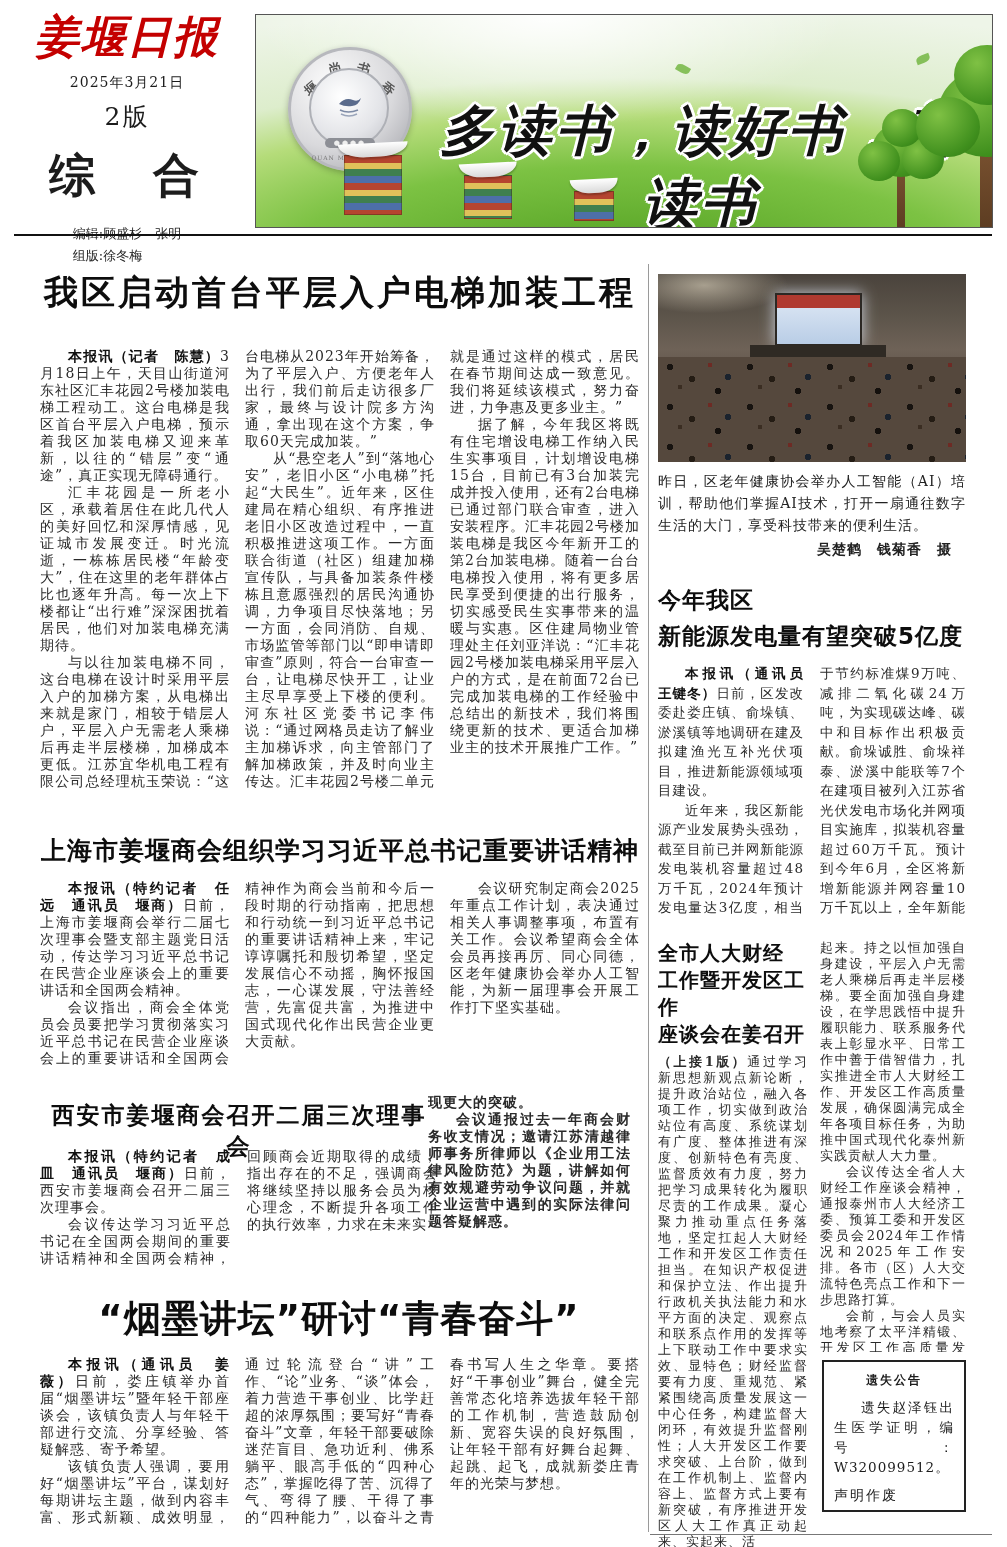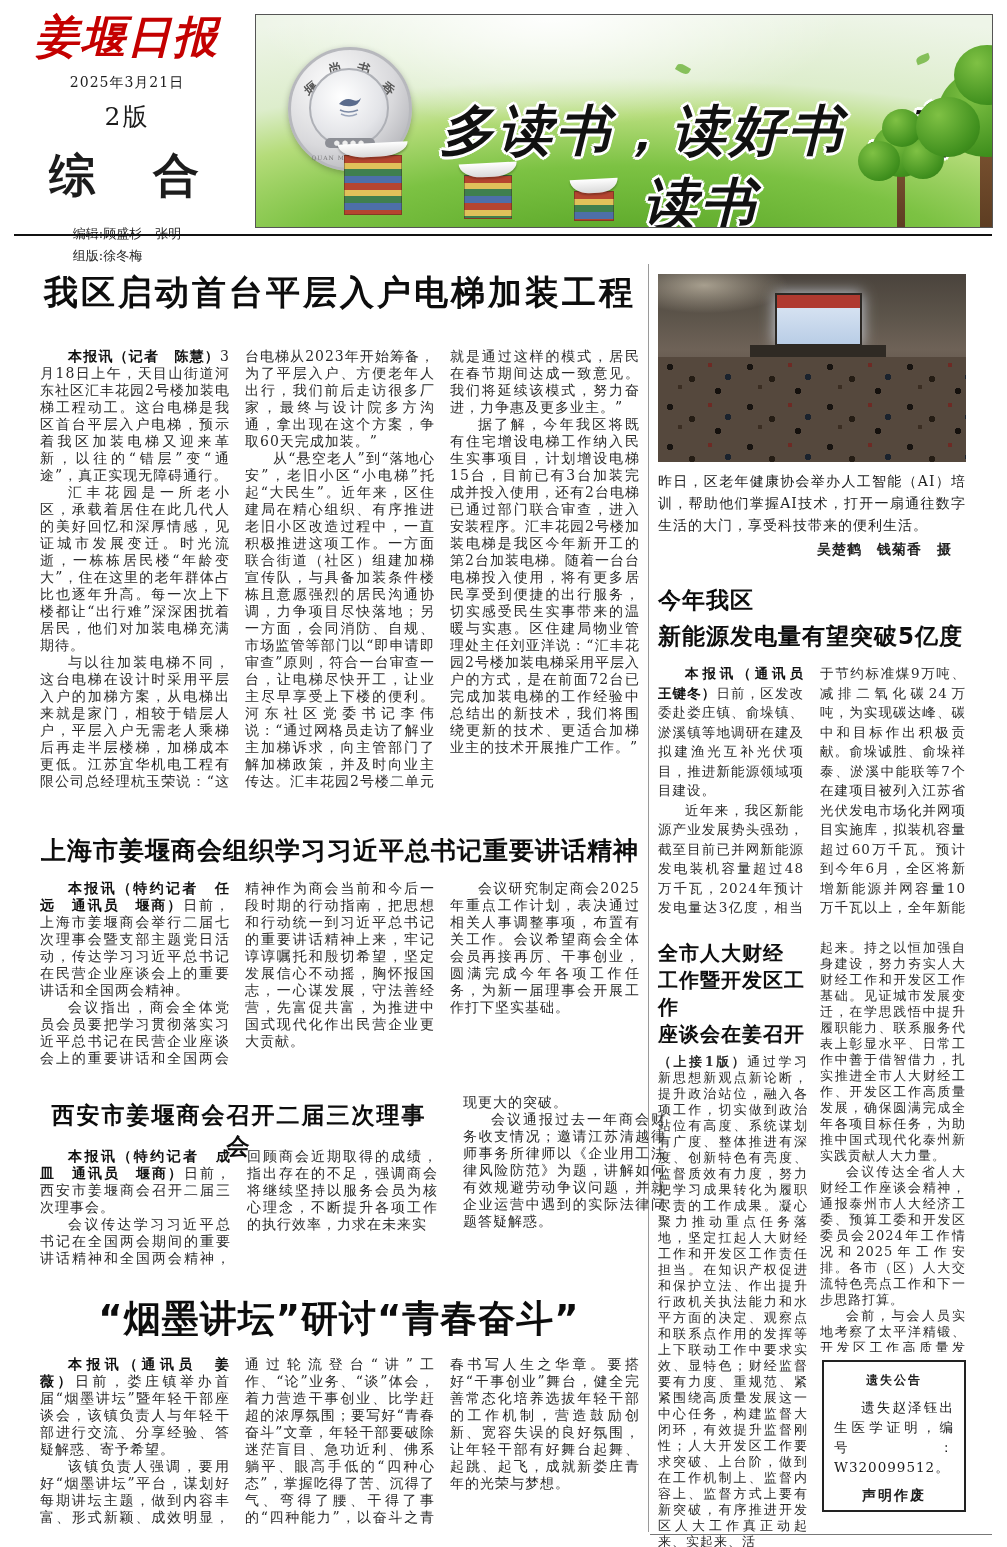--- a/index.html
+++ b/index.html
@@ -64,21 +64,21 @@
   
   .h1-elevator { position:absolute; left:40px; top:270px; width:600px; text-align:center;
     font-size:34px; letter-spacing:3px; line-height:1.3; }
   .elevator-body { position:absolute; left:40px; top:348px; width:600px; height:452px; }
   .h2-shanghai { position:absolute; left:40px; top:834px; width:600px; text-align:center;
     font-size:25px; letter-spacing:1px; }
   .shanghai-body { position:absolute; left:40px; top:880px; width:600px; height:198px; }
   .h2-xian { position:absolute; left:40px; top:1100px; width:398px; text-align:center;
     font-size:23px; letter-spacing:2px; }
   .xian-blockA { position:absolute; left:40px; top:1148px; width:398px; height:132px; }
-  .xian-blockB { position:absolute; left:463px; top:1094px; width:203px; height:186px; overflow:hidden; }
+  .xian-blockB { position:absolute; left:428px; top:1094px; width:203px; height:186px; overflow:hidden;font-weight:bold; }
   .h2-yanmo { position:absolute; left:39px; top:1294px; width:600px; text-align:center;
     font-size:37px; letter-spacing:1px; }
   .yanmo-body { position:absolute; left:40px; top:1356px; width:600px; height:176px; }
   
   .photo { position:absolute; left:658px; top:274px; width:308px; height:188px; overflow:hidden;
     background:
       radial-gradient(ellipse 120px 40px at 15% 6%, rgba(255,245,220,.5), transparent 70%),
       linear-gradient(180deg, #4a433c 0%, #5c544a 22%, #6e6257 40%, #5a4f46 62%, #3e362f 100%); }
   .photo .screen { position:absolute; left:38%; top:10%; width:27%; height:26%;
     background:linear-gradient(#dfe9f5,#b9cde6); border:2px solid #2c2824; box-shadow:0 0 14px rgba(230,240,255,.8); }
@@ -103,21 +103,21 @@
   .renda-left { position:absolute; left:658px; top:940px; width:150px; }
   .renda-title { font-size:20px; line-height:27px; letter-spacing:1px; margin-bottom:6px; }
   .renda-text { font-size:13px; line-height:16px; letter-spacing:1px; text-align:justify; color:#2a2a2a; }
   .renda-right { position:absolute; left:820px; top:940px; width:146px; height:412px; overflow:hidden;
     font-size:13px; line-height:16px; letter-spacing:1px; text-align:justify; color:#2a2a2a; }
   .renda-right p, .renda-text p { margin:0; text-indent:2em; }
   .notice-box { position:absolute; left:822px; top:1360px; width:144px; height:152px;
     border:2px solid #222; padding:10px 10px; box-sizing:border-box; }
   .notice-title { text-align:center; font-weight:900; font-size:12px; letter-spacing:2px; margin-bottom:8px; }
   .notice-body { font-size:13.5px; line-height:20px; text-indent:2em; text-align:justify; letter-spacing:1px; }
-  .notice-sign { text-align:center; font-weight:700; font-size:14px; margin-top:10px; letter-spacing:2px; }
+  .notice-sign { text-align:left; font-weight:400; font-size:14px; margin-top:10px; letter-spacing:2px; }
 </style>
 </head>
 <body>
 
 <div class="page">
 
   <div class="masthead">
     <div class="paper-name">姜堰日报</div>
     <div class="m-date">2025年3月21日</div>
     <div class="m-edition">2版</div>
@@ -206,21 +206,21 @@
   </div>
   <div class="energy-body body-text cols2">
     <p><b>本报讯（通讯员　王键冬）</b><span>日前，区发改委赴娄庄镇、俞垛镇、淤溪镇等地调研在建及拟建渔光互补光伏项目，推进新能源领域项目建设。</span></p>
     <p>近年来，我区新能源产业发展势头强劲，截至目前已并网新能源发电装机容量超过48万千瓦，2024年预计发电量达3亿度，相当于节约标准煤9万吨、减排二氧化碳24万吨，为实现碳达峰、碳中和目标作出积极贡献。俞垛诚胜、俞垛祥泰、淤溪中能联等7个在建项目被列入江苏省光伏发电市场化并网项目实施库，拟装机容量超过60万千瓦。预计到今年6月，全区将新增新能源并网容量10万千瓦以上，全年新能源发电量有望突破5亿度。</p>
   </div>
 
   <div class="h2-shanghai h-serif">上海市姜堰商会组织学习习近平总书记重要讲话精神</div>
   <div class="shanghai-body body-text cols3">
     <p><b>本报讯（特约记者　任远　通讯员　堰商）</b><span>日前，上海市姜堰商会举行二届七次理事会暨支部主题党日活动，传达学习习近平总书记在民营企业座谈会上的重要讲话和全国两会精神。</span></p>
     <p>会议指出，商会全体党员会员要把学习贯彻落实习近平总书记在民营企业座谈会上的重要讲话和全国两会精神作为商会当前和今后一段时期的行动指南，把思想和行动统一到习近平总书记的重要讲话精神上来，牢记谆谆嘱托和殷切希望，坚定发展信心不动摇，胸怀报国志，一心谋发展，守法善经营，先富促共富，为推进中国式现代化作出民营企业更大贡献。</p>
-    <p>会议研究制定商会2025年重点工作计划，表决通过相关人事调整事项，布置有关工作。会议希望商会全体会员再接再厉、干事创业，圆满完成今年各项工作任务，为新一届理事会开展工作打下坚实基础。</p>
+    <p>会议研究制定商会2025年重点工作计划，表决通过相关人事调整事项，布置有关工作。会议希望商会全体会员再接再厉、同心同德，区老年健康协会举办人工智能，为新一届理事会开展工作打下坚实基础。</p>
   </div>
 
   <div class="h2-xian h-serif">西安市姜堰商会召开二届三次理事会</div>
   <div class="xian-blockA body-text cols2">
     <p><b>本报讯（特约记者　成皿　通讯员　堰商）</b><span>日前，西安市姜堰商会召开二届三次理事会。</span></p>
     <p>会议传达学习习近平总书记在全国两会期间的重要讲话精神和全国两会精神，回顾商会近期取得的成绩，指出存在的不足，强调商会将继续坚持以服务会员为核心理念，不断提升各项工作的执行效率，力求在未来实</p>
   </div>
   <div class="xian-blockB body-text">
     <p class="noindent">现更大的突破。</p>
     <p>会议通报过去一年商会财务收支情况；邀请江苏清越律师事务所律师以《企业用工法律风险防范》为题，讲解如何有效规避劳动争议问题，并就企业运营中遇到的实际法律问题答疑解惑。</p>
@@ -230,21 +230,21 @@
     <div class="renda-title h-serif">
       <div>全市人大财经</div>
       <div>工作暨开发区工作</div>
       <div>座谈会在姜召开</div>
     </div>
     <div class="renda-text">
       <p class="noindent"><b>（上接1版）</b><span>通过学习新思想新观点新论断，提升政治站位，融入各项工作，切实做到政治站位有高度、系统谋划有广度、整体推进有深度、创新特色有亮度、监督质效有力度，努力把学习成果转化为履职尽责的工作成果。凝心聚力推动重点任务落地，坚定扛起人大财经工作和开发区工作责任担当。在知识产权促进和保护立法、作出提升行政机关执法能力和水平方面的决定、观察点和联系点作用的发挥等上下联动工作中要求实效、显特色；财经监督要有力度、重规范、紧紧围绕高质量发展这一中心任务，构建监督大闭环，有效提升监督刚性；人大开发区工作要求突破、上台阶，做到在工作机制上、监督内容上、监督方式上要有新突破，有序推进开发区人大工作真正动起来、实起来、活</span></p>
     </div>
   </div>
   <div class="renda-right">
-    <p class="noindent">起来。持之以恒加强自身建设，努力夯实人大财经工作和开发区工作基础。见证城市发展变迁，在学思践悟中提升履职能力、联系服务代表上彰显水平、日常工作中善于借智借力，扎实推进全市人大财经工作、开发区工作高质量发展，确保圆满完成全年各项目标任务，为助推中国式现代化泰州新实践贡献人大力量。</p>
+    <p class="noindent">起来。持之以恒加强自身建设，平层入户无需老人乘梯后再走半层楼梯。要全面加强自身建设，在学思践悟中提升履职能力、联系服务代表上彰显水平、日常工作中善于借智借力，扎实推进全市人大财经工作、开发区工作高质量发展，确保圆满完成全年各项目标任务，为助推中国式现代化泰州新实践贡献人大力量。</p>
     <p>会议传达全省人大财经工作座谈会精神，通报泰州市人大经济工委、预算工委和开发区委员会2024年工作情况和2025年工作安排。各市（区）人大交流特色亮点工作和下一步思路打算。</p>
     <p>会前，与会人员实地考察了太平洋精锻、开发区工作高质量发展。</p>
   </div>
 
   <div class="notice-box">
     <div class="notice-title">遗失公告</div>
     <div class="notice-body">遗失赵泽钰出生医学证明，编号：W320099512。</div>
     <div class="notice-sign">声明作废</div>
   </div>
 

